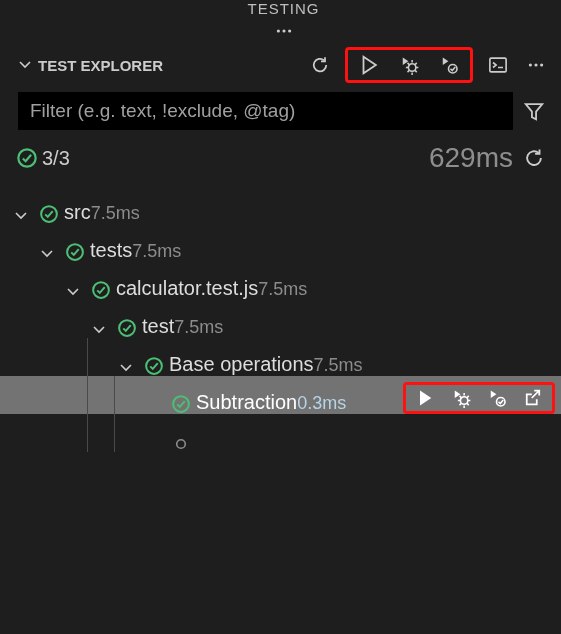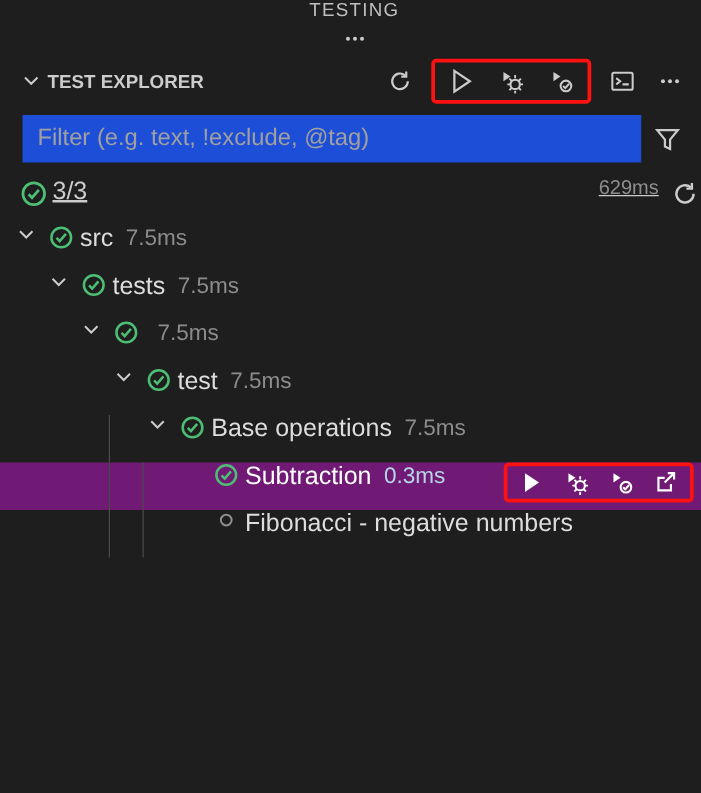--- a/index.html
+++ b/index.html
@@ -38,53 +38,52 @@
     border-radius: 4px;
     display: flex; align-items: center; gap: 14px;
     padding: 2px 8px;
   }
   .filter-row {
     display: flex; align-items: center; gap: 8px;
     padding: 6px 14px 6px 18px;
   }
   .filter-input {
     flex: 1;
-    background: #1d4ed8;
+    background: #000000;
     border: none;
     color: #cccccc;
     font-size: 19px;
     padding: 6px 12px;
     height: 38px;
     outline: none;
   }
   .filter-input::placeholder { color: #a0a0a0; }
   .summary-row {
-    display: flex; 
-    padding: 6px 0 6px 12px;
+    display: flex; align-items: center;
+    padding: 6px 14px 6px 12px;
     font-size: 20px;
-    text-decoration: underline;
   }
   .summary-row .spacer { flex: 1; }
-  .summary-row .time { color: #8e8e8e; font-size: 16px; margin-right: 8px;}
+  .summary-row .time { color: #8e8e8e; font-size: 28px; margin-right: 8px;}
   .pass-icon { color: #4dbf74; }
   .ring-icon { color: #8d8d8d; }
   .tree { padding-top: 6px; }
   .row {
-    display: flex; align-items: flex-start;
+    display: flex; align-items: flex-end;
     height: 38px;
     font-size: 20px;
     color: #dddddd;
   }
-  .row .time { color: #8c8c8c; font-size: 18px; margin-left: 10px; }
+  .row .time { color: #8c8c8c; font-size: 18px; }
   .indent { display:inline-block; height:100%; flex-shrink:0; }
   .guide { display:inline-block; width:26px; height:100%; border-left:1px solid #4a4a4a; margin-left:1px; flex-shrink:0; }
   .noguide { display:inline-block; width:26px; height:100%; flex-shrink:0; }
   .chev { width:26px; display:inline-flex; align-items:center; justify-content:center; color:#cccccc; flex-shrink:0;}
   .stat { width:30px; display:inline-flex; align-items:center; justify-content:center; flex-shrink:0;}
-  .row.selected { background:#701a75; color:#ffffff; }
+  .row.selected { background:#737373; color:#ffffff; }
   .row.selected .time { color:#b6d4e6; }
   .row .label { white-space:nowrap; }
   .row .actions {
     margin-left:auto;
     display:flex; align-items:center; gap:10px;
     padding:0 8px;
   }
   .row .actions.red-box { margin-right:6px; padding:0px 6px;}
   .row .actions .ico { color:#ffffff; }
 </style>
@@ -266,20 +265,21 @@
     <span class="chev">
         <svg width="16" height="16">
           <use href="#i-chev-down"></use>
         </svg>
       </span>
     <span class="stat pass-icon">
         <svg width="20" height="20">
           <use href="#i-pass"></use>
         </svg>
       </span>
+    <span class="label">calculator.test.js</span>
     <span class="time">7.5ms</span>
   </div>
 
   <div class="row">
     <span class="indent" style="width:8px"></span>
       <span class="noguide"></span>
       <span class="noguide"></span>
       <span class="noguide"></span>
     <span class="chev">
         <svg width="16" height="16">
@@ -363,16 +363,15 @@
       <span class="noguide"></span>
       <span class="noguide"></span>
       <span class="guide"></span>
       <span class="guide"></span>
     <span class="noguide"></span>
     <span class="stat ring-icon">
         <svg width="16" height="16">
           <use href="#i-ring"></use>
         </svg>
       </span>
-    <span class="label">Fibonacci - negative numbers</span>
   </div>
 
 </div>
 
 </body></html>

